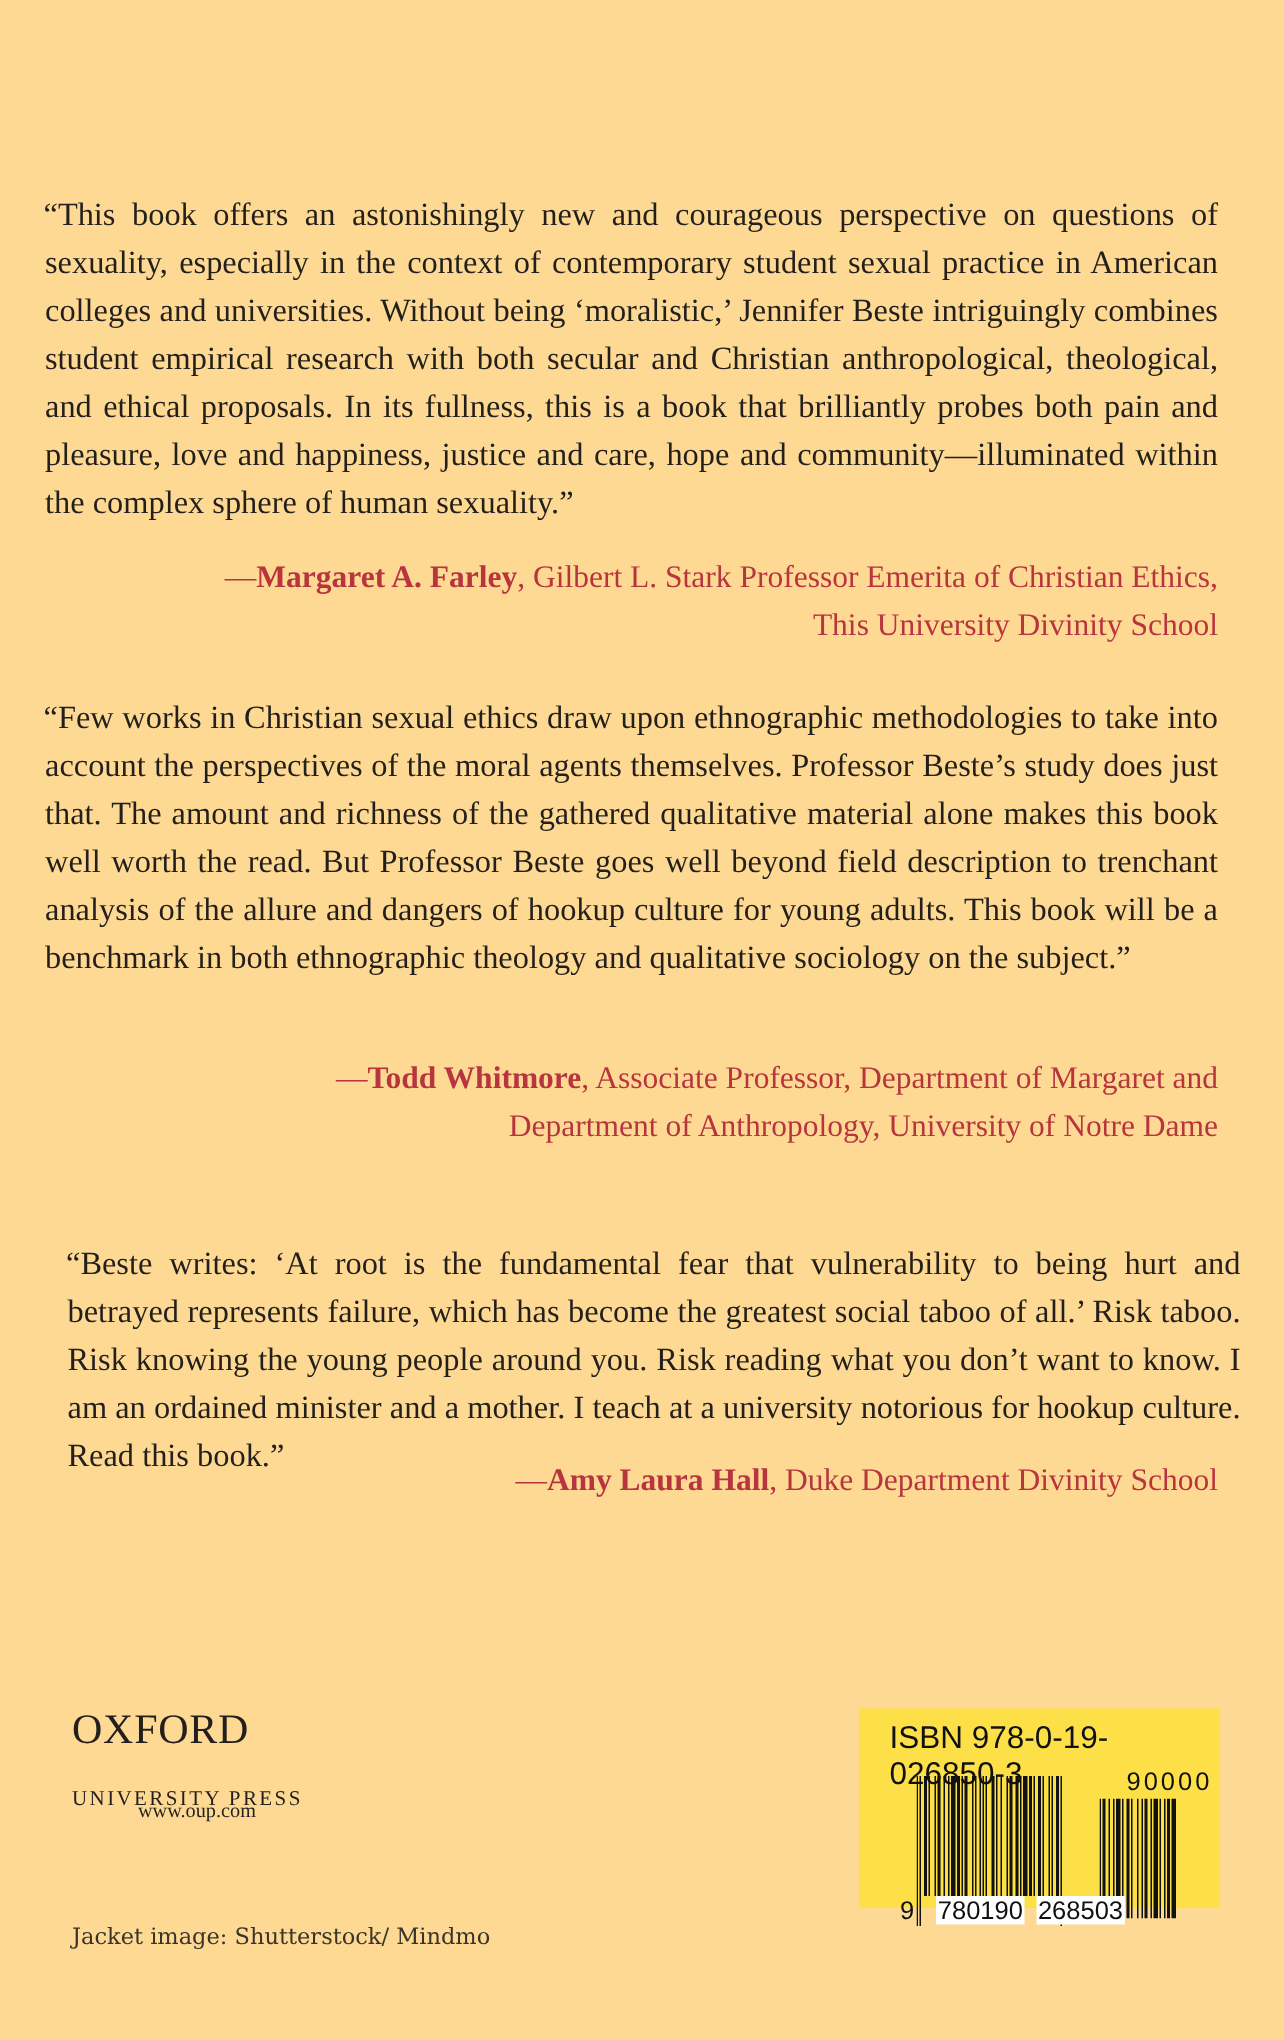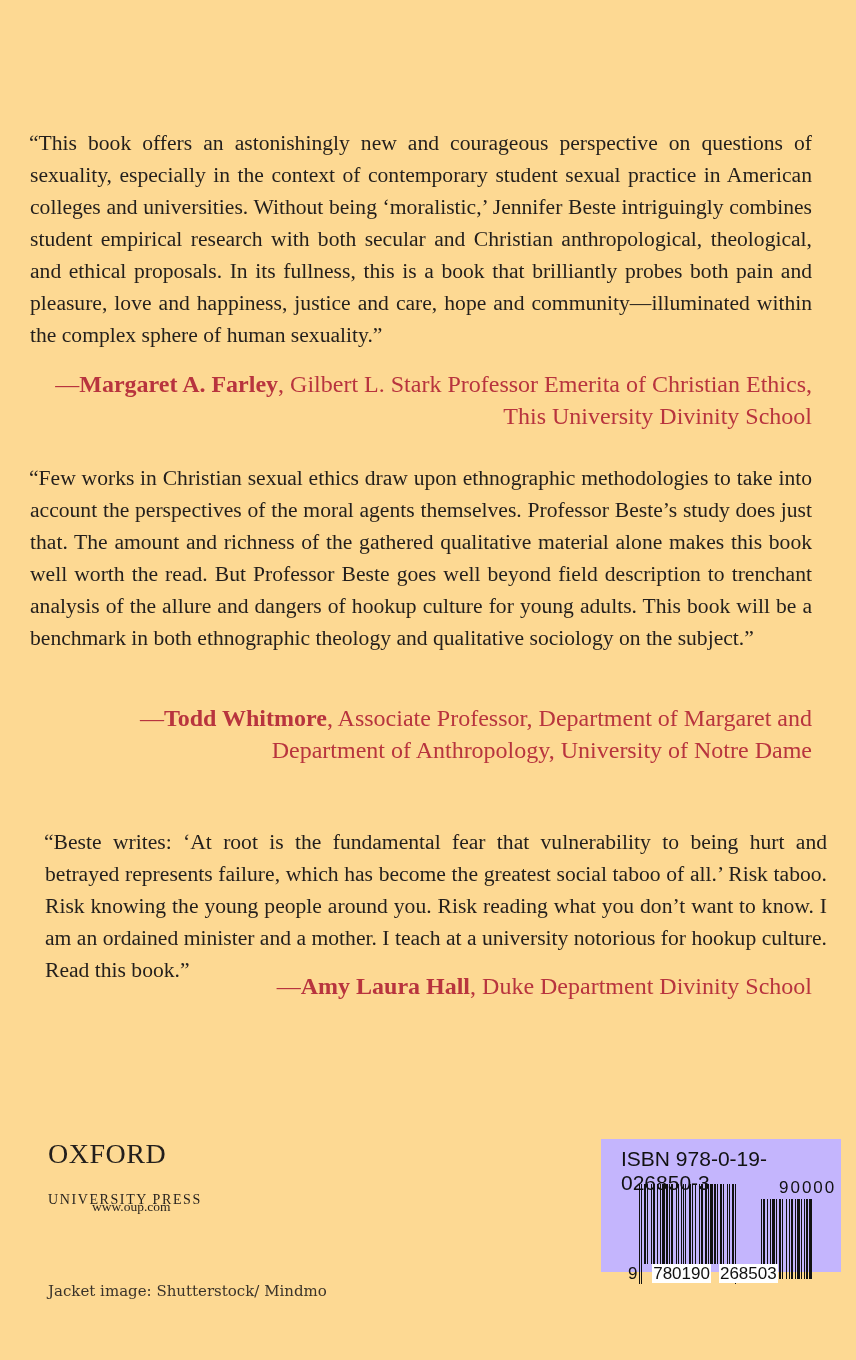--- a/index.html
+++ b/index.html
@@ -1,34 +1,34 @@
 <!DOCTYPE html>
 <html><head>
   <meta charset="utf-8">
   <style>
     html, body { margin:0; padding:0; }
     body { width:856px; height:1360px; background:#FDD993; position:relative; overflow:hidden;
            font-family:"Liberation Serif","DejaVu Serif",serif; color:#231f1c; }
     .quote { position:absolute; left:30px; width:782px; font-size:21.6px; line-height:32px;
              text-align:justify; text-align-last:left; text-indent:-1px; }
     .quote p { margin:0; padding-left:0; }
-    .attr { position:absolute; right:44px; width:760px; text-align:right; font-size:24px; line-height:32px; color:#B8343E; }
+    .attr { position:absolute; right:44px; width:760px; text-align:right; font-size:21px; line-height:32px; color:#B8343E; }
     .attr b { font-weight:bold; }
     #q1 { top:127px; }
     #a1 { top:368px; }
     #q2 { top:462px; }
     #a2 { top:702px; }
     #q3 { top:826px;margin-left:15px; }
     #a3 { top:970px; }
     .oxford { position:absolute; left:48px; top:1135px; }
     .oxford .big { font-size:28px; letter-spacing:0.5px; line-height:38px; font-family:"Liberation Serif",serif; }
     .oxford .small { font-size:14px; letter-spacing:1.6px; margin-top:19px; font-family:Liberation Serif, serif; }
     .url { position:absolute; left:48px; top:1199px; font-size:13.5px; font-family:"Liberation Serif",serif;margin-left:44px; }
     .credit { position:absolute; left:48px; top:1282px; font-size:15px; font-family:"DejaVu Serif",serif; color:#3a332a; }
-    .barcode-box { position:absolute; left:601px; top:1139px; width:240px; height:133px; background:#c4b5fd; }
+    .barcode-box { position:absolute; left:573px; top:1139px; width:240px; height:133px; background:#fde047; }
     .isbn { position:absolute; left:20px; top:8px; font-family:"Liberation Sans",sans-serif; font-size:21px; color:#111; }
     .bars-main { position:absolute; left:38px; top:45px; height:100px; }
     .bars-addon { position:absolute; left:160px; top:60px; height:80px; }
     .addon-digits { position:absolute; left:178px; top:39px; font-family:"Liberation Sans",sans-serif; font-size:17px; letter-spacing:2px; color:#111; }
     .barcode-digits { position:absolute; left:27px; top:125px; font-family:"Liberation Sans",sans-serif; font-size:17px; color:#111; background:transparent; }
     .barcode-digits span.g { background:#fff; padding:0 1px; }
   </style>
 </head>
 <body>
 

